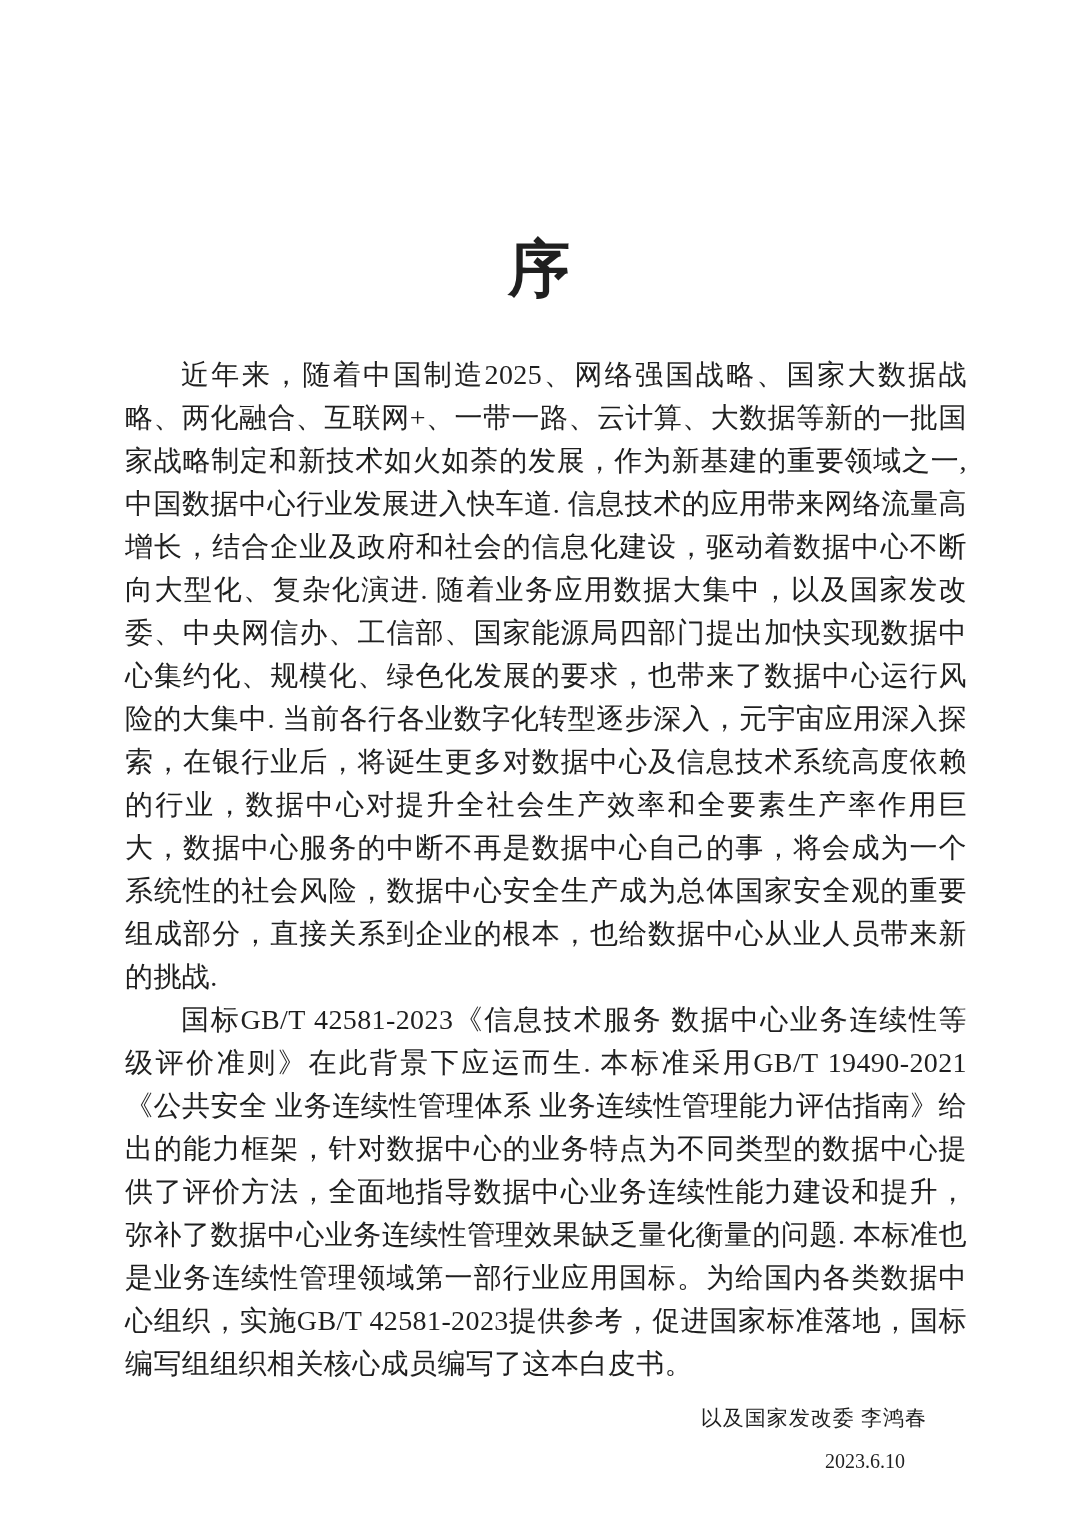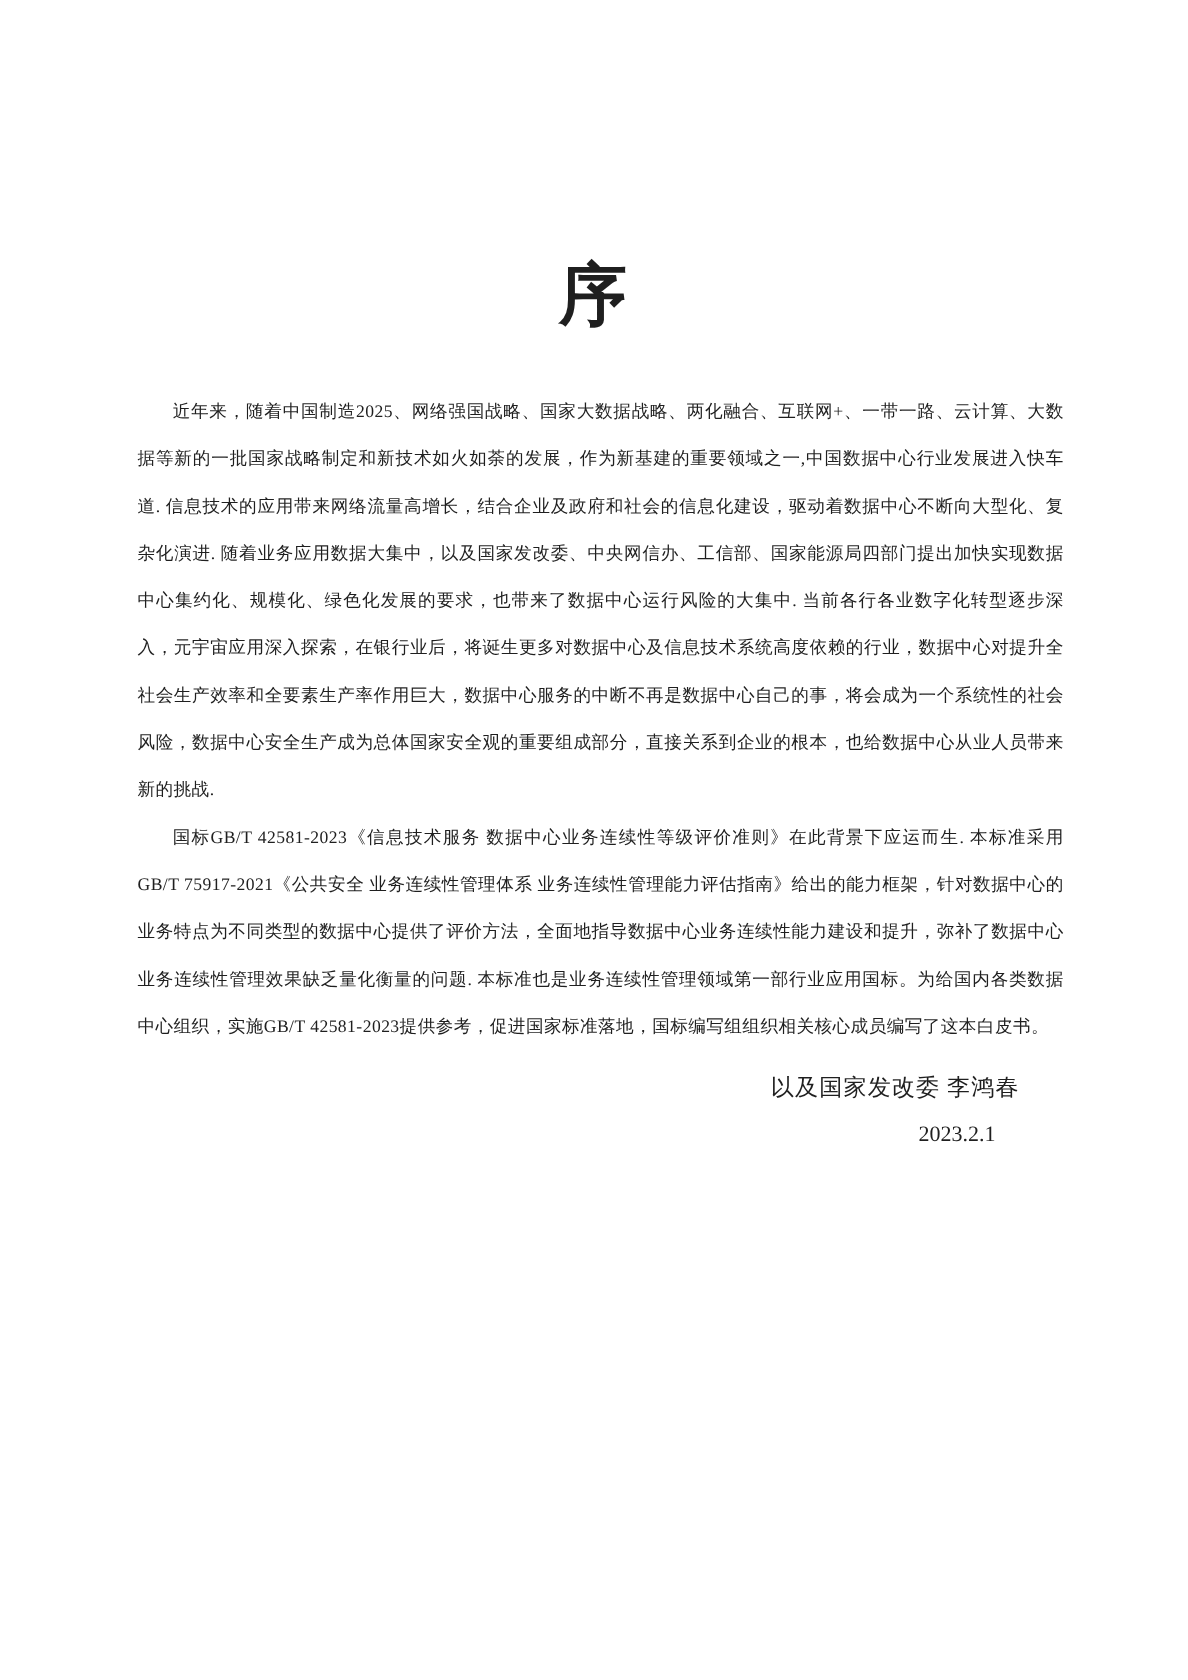--- a/index.html
+++ b/index.html
@@ -21,21 +21,21 @@
   .doc-title {
     padding-top: 235px;
     text-align: center;
     font-size: 62px;
     font-weight: 700;
     letter-spacing: 2px;
     line-height: 1.1;
   }
   .doc-body {
     margin: 50px 113px 0 125px;
-    font-size: 16px;
+    font-size: 28px;
     line-height: 43px;
     text-align: justify;
     text-justify: inter-ideograph;
     letter-spacing: 0.4px;
   }
   .doc-body p {
     margin: 0;
     padding: 0;
     text-indent: 2em;
   }
@@ -56,20 +56,20 @@
   }
 </style>
 </head>
 <body>
 
 <div class="page">
   <div class="doc-title">序</div>
 
   <div class="doc-body">
     <p>近年来，随着中国制造2025、网络强国战略、国家大数据战略、两化融合、互联网+、一带一路、云计算、大数据等新的一批国家战略制定和新技术如火如荼的发展，作为新基建的重要领域之一,中国数据中心行业发展进入快车道. 信息技术的应用带来网络流量高增长，结合企业及政府和社会的信息化建设，驱动着数据中心不断向大型化、复杂化演进. 随着业务应用数据大集中，以及国家发改委、中央网信办、工信部、国家能源局四部门提出加快实现数据中心集约化、规模化、绿色化发展的要求，也带来了数据中心运行风险的大集中. 当前各行各业数字化转型逐步深入，元宇宙应用深入探索，在银行业后，将诞生更多对数据中心及信息技术系统高度依赖的行业，数据中心对提升全社会生产效率和全要素生产率作用巨大，数据中心服务的中断不再是数据中心自己的事，将会成为一个系统性的社会风险，数据中心安全生产成为总体国家安全观的重要组成部分，直接关系到企业的根本，也给数据中心从业人员带来新的挑战.</p>
-    <p>国标GB/T 42581-2023《信息技术服务 数据中心业务连续性等级评价准则》在此背景下应运而生. 本标准采用GB/T 75917-2021《公共安全 业务连续性管理体系 业务连续性管理能力评估指南》给出的能力框架，针对数据中心的业务特点为不同类型的数据中心提供了评价方法，全面地指导数据中心业务连续性能力建设和提升，弥补了数据中心业务连续性管理效果缺乏量化衡量的问题. 本标准也是业务连续性管理领域第一部行业应用国标。为给国内各类数据中心组织，实施GB/T 42581-2023提供参考，促进国家标准落地，国标编写组组织相关核心成员编写了这本白皮书。</p>
+    <p>国标GB/T 42581-2023《信息技术服务 数据中心业务连续性等级评价准则》在此背景下应运而生. 本标准采用GB/T 19490-2021《公共安全 业务连续性管理体系 业务连续性管理能力评估指南》给出的能力框架，针对数据中心的业务特点为不同类型的数据中心提供了评价方法，全面地指导数据中心业务连续性能力建设和提升，弥补了数据中心业务连续性管理效果缺乏量化衡量的问题. 本标准也是业务连续性管理领域第一部行业应用国标。为给国内各类数据中心组织，实施GB/T 42581-2023提供参考，促进国家标准落地，国标编写组组织相关核心成员编写了这本白皮书。</p>
   </div>
 
   <div class="signature-block">
     <div class="signature-line">以及国家发改委  李鸿春</div>
-    <div class="date-line">2023.2.1</div>
+    <div class="date-line">2023.6.10</div>
   </div>
 </div>
 
 </body></html>

